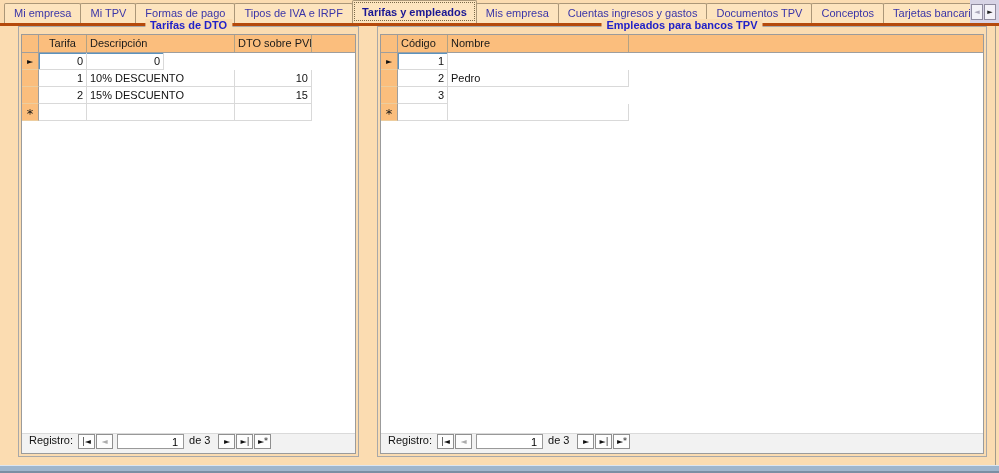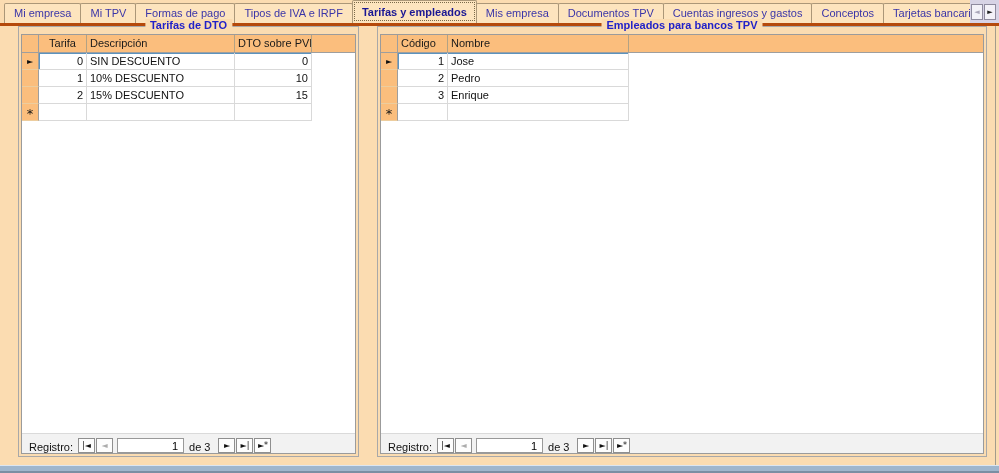--- a/index.html
+++ b/index.html
@@ -65,21 +65,21 @@
   .cell{
     line-height:16px;padding:0 3px;box-sizing:border-box;overflow:hidden;white-space:nowrap;
     border-right:1px solid var(--grid_line,#D9D9D9);
     border-bottom:1px solid var(--grid_line,#D9D9D9);
   }
   .num{text-align:right;}
   
   .navbar{
     position:absolute;left:0;right:0;bottom:0;height:19px;
     background:var(--navbar_bg,#F2F2F2);border-top:1px solid #DADADA;
-    display:flex;align-items:flex-end;padding-left:7px;
+    display:flex;align-items:flex-start;padding-left:7px;
   }
   .nav-label{margin-right:4px;}
   .nbtn{
     width:17px;height:15px;margin-left:1px;padding:0;
     background:#FDFDFD;border:1px solid #8F8F8F;
     font-size:8px;line-height:12px;text-align:center;color:#111;
     font-family:"DejaVu Sans",sans-serif;
   }
   .nbtn.disabled{color:#ABABAB;}
   .nav-input{
@@ -102,22 +102,22 @@
 
 <div class="window">
 
   <div class="tabbar">
     <div class="tab">Mi empresa</div>
     <div class="tab">Mi TPV</div>
     <div class="tab">Formas de pago</div>
     <div class="tab">Tipos de IVA e IRPF</div>
     <div class="tab selected">Tarifas y empleados</div>
     <div class="tab">Mis empresa</div>
+    <div class="tab">Cuentas ingresos y gastos</div>
     <div class="tab">Documentos TPV</div>
-    <div class="tab">Cuentas ingresos y gastos</div>
     <div class="tab">Conceptos</div>
     <div class="tab">Tarjetas bancarias</div>
     <div class="tab truncated">Unidad</div>
     <div class="tab-scroll">
       <button class="tsbtn disabled"><span>◄</span></button>
       <button class="tsbtn"><span>►</span></button>
     </div>
   </div>
   <div class="tab-underline"></div>
 
@@ -127,21 +127,20 @@
       <div class="dsheader">
         <div class="h-sel"></div>
         <div class="h-cell w-tarifa">Tarifa</div>
         <div class="h-cell w-desc">Descripción</div>
         <div class="h-cell w-dto">DTO sobre PVP</div>
       </div>
       <div class="dsrow current">
         <div class="sel-cell">►</div>
         <div class="row-cells">
           <div class="cell num w-tarifa">0</div>
-          <div class="cell w-desc">SIN DESCUENTO</div>
           <div class="cell num w-dto">0</div>
         </div>
       </div>
       <div class="dsrow">
         <div class="sel-cell"></div>
         <div class="row-cells">
           <div class="cell num w-tarifa">1</div>
           <div class="cell w-desc">10% DESCUENTO</div>
           <div class="cell num w-dto">10</div>
         </div>
@@ -180,35 +179,33 @@
     <div class="subform">
       <div class="dsheader">
         <div class="h-sel"></div>
         <div class="h-cell w-cod">Código</div>
         <div class="h-cell w-nom">Nombre</div>
       </div>
       <div class="dsrow current">
         <div class="sel-cell">►</div>
         <div class="row-cells">
           <div class="cell num w-cod">1</div>
-          <div class="cell w-nom">Jose</div>
         </div>
       </div>
       <div class="dsrow">
         <div class="sel-cell"></div>
         <div class="row-cells">
           <div class="cell num w-cod">2</div>
           <div class="cell w-nom">Pedro</div>
         </div>
       </div>
       <div class="dsrow">
         <div class="sel-cell"></div>
         <div class="row-cells">
           <div class="cell num w-cod">3</div>
-          <div class="cell w-nom">Enrique</div>
         </div>
       </div>
       <div class="dsrow">
         <div class="sel-cell newmark">*</div>
         <div class="row-cells">
           <div class="cell num w-cod"></div>
           <div class="cell w-nom"></div>
         </div>
       </div>
       <div class="navbar">

